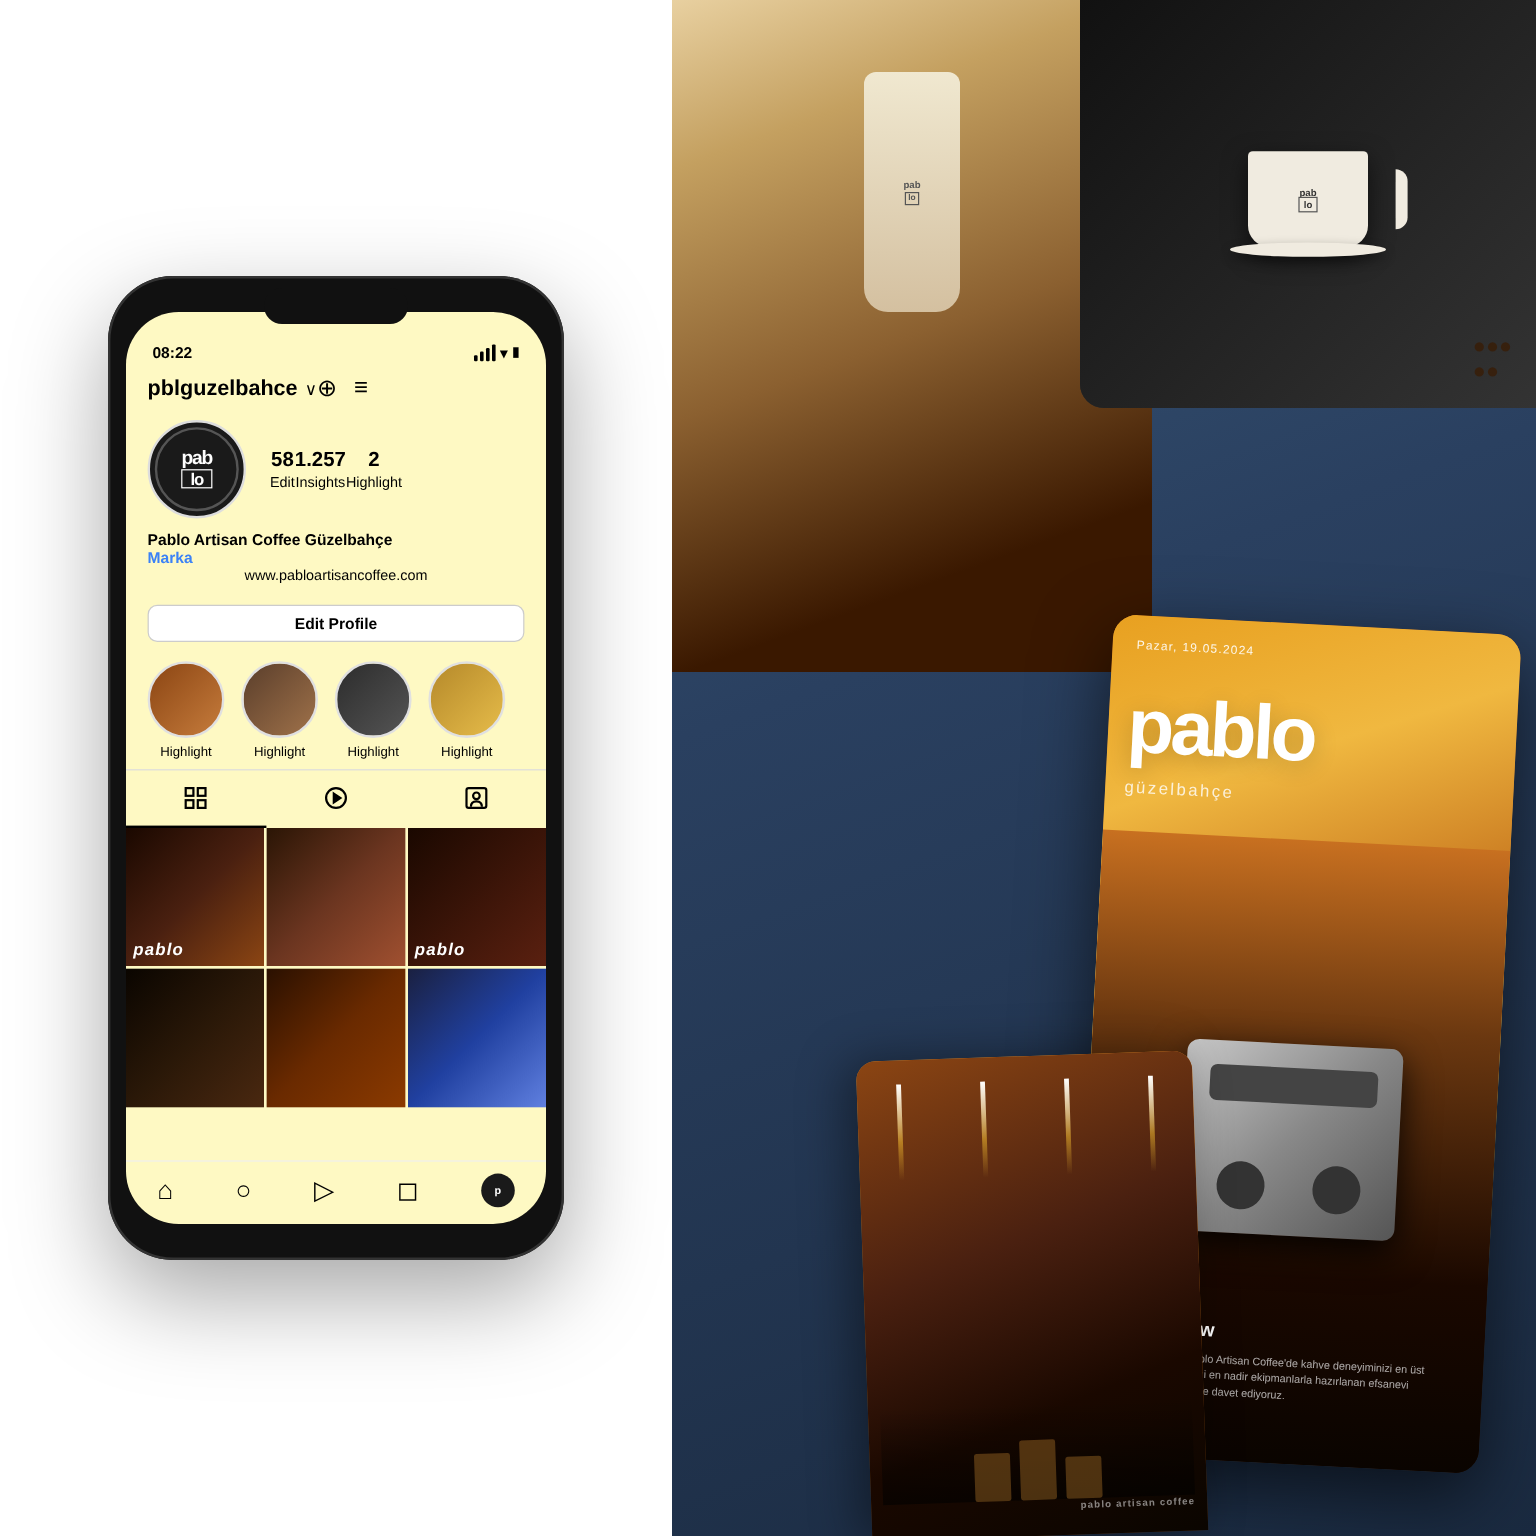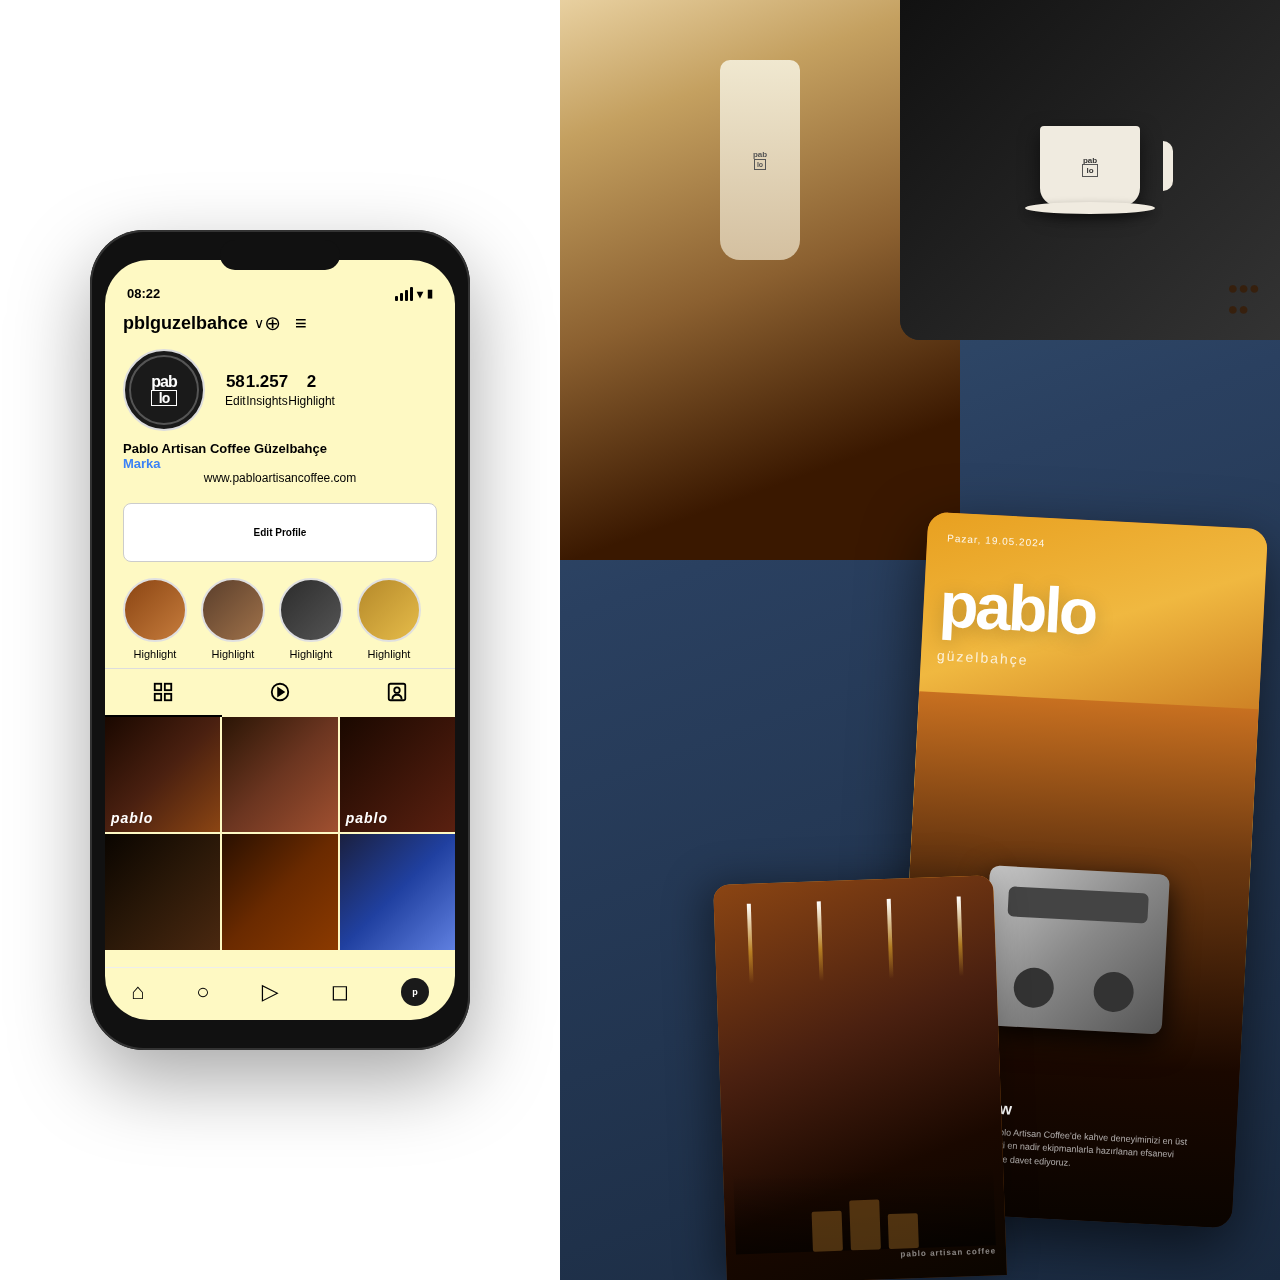--- a/index.html
+++ b/index.html
@@ -165,22 +165,22 @@
       display: flex;
       gap: 8px;
       padding: 8px 18px;
       flex-shrink: 0;
     }
     .btn-edit {
       flex: 1;
       border: 1.5px solid #ccc;
       border-radius: 8px;
       background: #fff;
-      padding: 23px 0;
-      font-size: 10px;
+      padding: 7px 0;
+      font-size: 13px;
       font-weight: 600;
       color: #000;
       text-align: center;
       cursor: pointer;
     }
     .btn-promotions, .btn-insights, .btn-email {
       border: 1.5px solid #ccc;
       border-radius: 8px;
       background: #fff;
       padding: 7px 14px;

